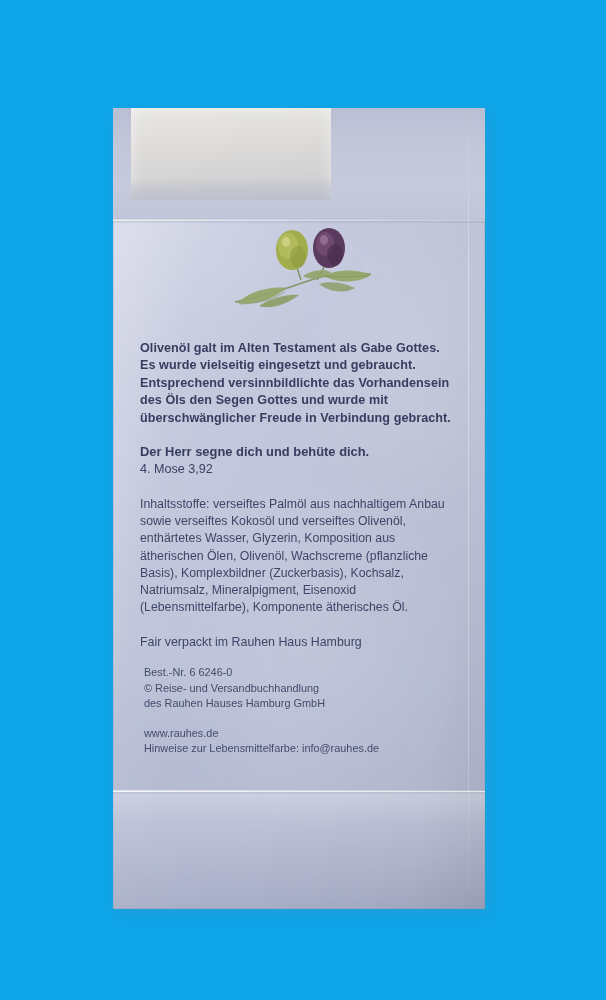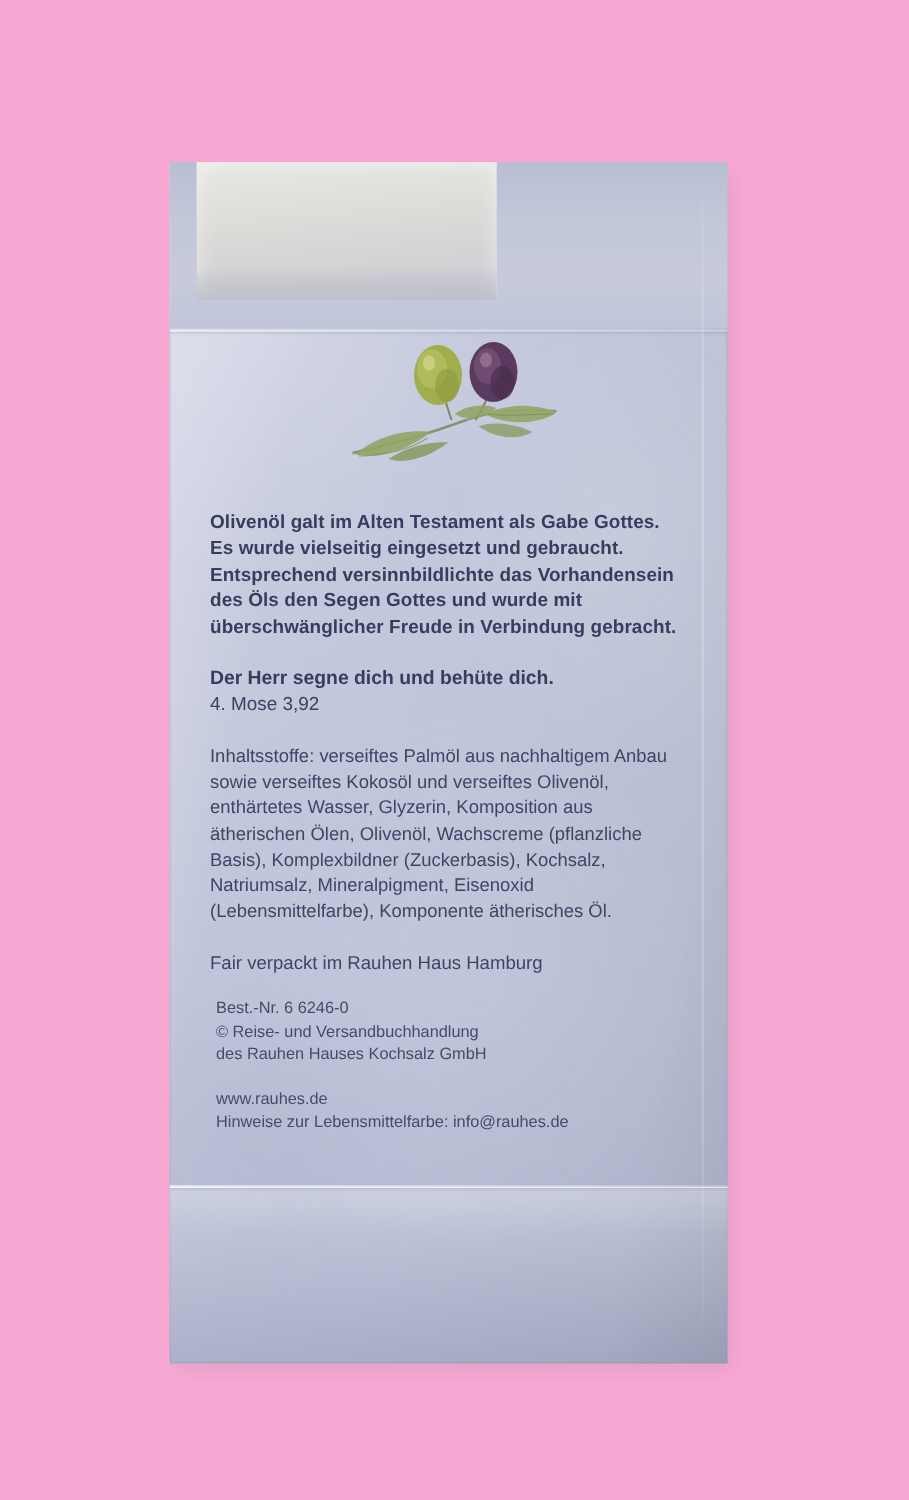--- a/index.html
+++ b/index.html
@@ -10,21 +10,21 @@
   body {
     width: 606px;
     height: 1000px;
     font-family: "Liberation Sans", sans-serif;
     overflow: hidden;
   }
   .stage {
     position: relative;
     width: 606px;
     height: 1000px;
-    background: #f9a8d4;
+    background: #0ea5e9;
   }
 
   
   .package {
     position: absolute;
     left: 113px;
     top: 108px;
     width: 372px;
     height: 801px;
   }
@@ -259,21 +259,21 @@
         <div class="line2">4. Mose 3,92</div>
       </div>
 
       <p class="ingredients">Inhaltsstoffe: verseiftes Palmöl aus nachhaltigem Anbau sowie verseiftes Kokosöl und verseiftes Olivenöl, enthärtetes Wasser, Glyzerin, Komposition aus ätherischen Ölen, Olivenöl, Wachscreme (pflanzliche Basis), Komplexbildner (Zuckerbasis), Kochsalz, Natriumsalz, Mineralpigment, Eisenoxid (Lebensmittelfarbe), Komponente ätherisches Öl.</p>
 
       <p class="fair">Fair verpackt im Rauhen Haus Hamburg</p>
 
       <div class="small-block">
         <div>Best.-Nr. 6 6246-0</div>
         <div>© Reise- und Versandbuchhandlung</div>
-        <div>des Rauhen Hauses Kochsalz GmbH</div>
+        <div>des Rauhen Hauses Hamburg GmbH</div>
       </div>
 
       <div class="web-block">
         <div>www.rauhes.de</div>
         <div>Hinweise zur Lebensmittelfarbe: info@rauhes.de</div>
       </div>
 
     </div>
 
   </div>

